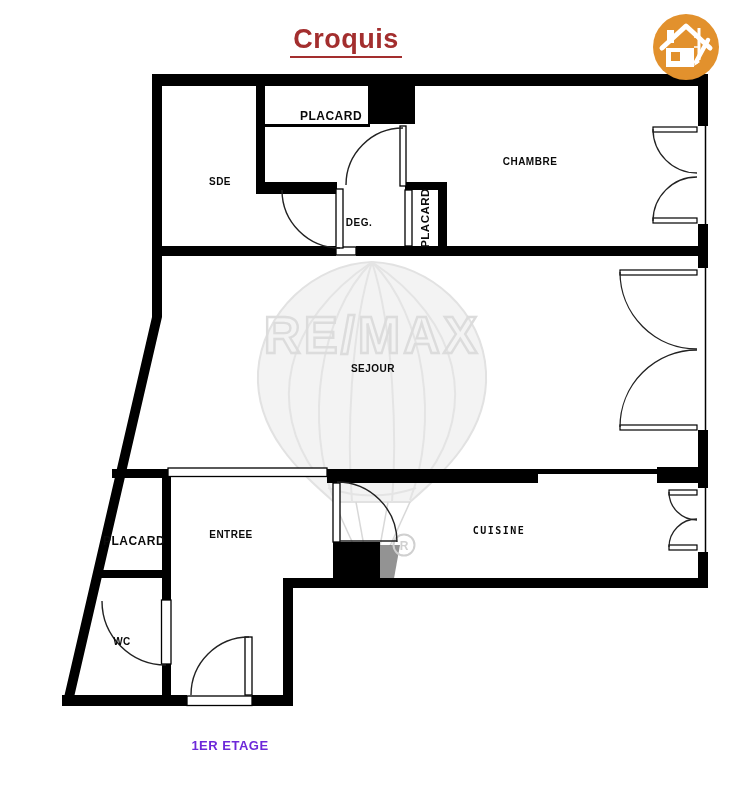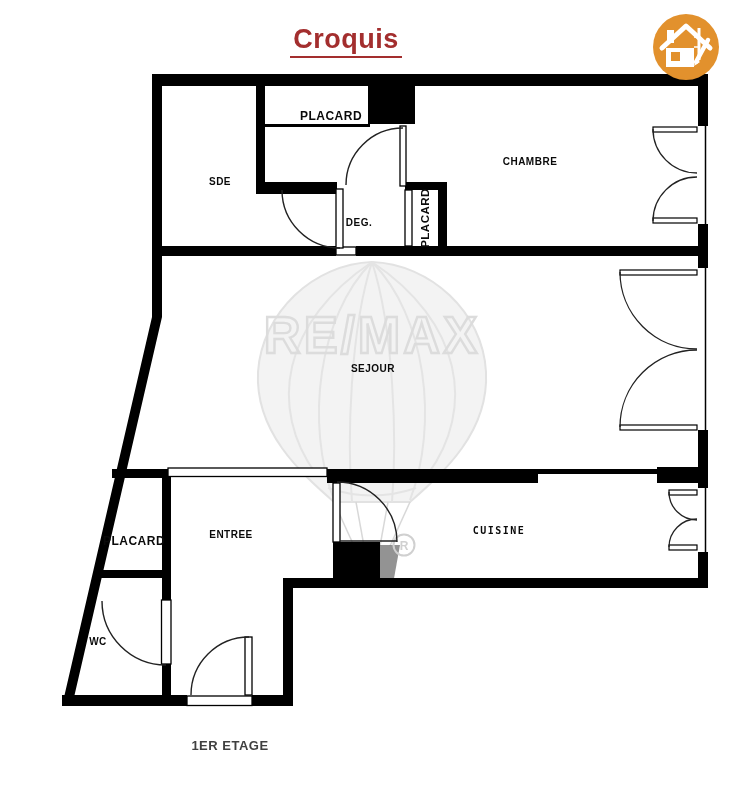--- a/index.html
+++ b/index.html
@@ -8,21 +8,21 @@
   #plan-svg{position:absolute;left:0;top:0;}
   .lbl{position:absolute;transform:translate(-50%,-50%);font-weight:bold;color:#0a0a0a;
        font-size:10px;white-space:nowrap;letter-spacing:.5px;line-height:1;}
   .lbl.small{font-size:12px;}
   .lbl.vert{transform:translate(-50%,-50%) rotate(-90deg);font-size:11.5px;}
   .lbl.mono{font-family:"DejaVu Sans Mono","Liberation Mono",monospace;letter-spacing:1.5px;}
   #title-wrap{position:absolute;left:256px;top:24px;width:180px;text-align:center;}
   #title-wrap span{display:inline-block;font-size:27px;font-weight:bold;color:#A32E2E;
        border-bottom:2.5px solid #A32E2E;padding:0 3px 1px 3px;letter-spacing:.5px;}
   #floor-label{position:absolute;left:230px;top:745px;transform:translate(-50%,-50%);
-       font-weight:bold;font-size:13px;color:#404040;letter-spacing:.5px;}
+       font-weight:bold;font-size:13px;color:#6d28d9;letter-spacing:.5px;}
 </style>
 </head>
 <body>
 
 <div id="stage">
 
   <svg id="plan-svg" width="753" height="800" viewBox="0 0 753 800">
 
     <g>
       <path d="M372,262 C314,264 262,312 258,372 C255,432 300,472 334,502 L410,502
@@ -143,18 +143,18 @@
   </div>
 
   <div class="lbl" style="left:220px;top:182px;">SDE</div>
   <div class="lbl small" style="left:331px;top:116px;">PLACARD</div>
   <div class="lbl" style="left:530px;top:162px;">CHAMBRE</div>
   <div class="lbl" style="left:359px;top:223px;">DEG.</div>
   <div class="lbl vert" style="left:426px;top:218px;">PLACARD</div>
   <div class="lbl" style="left:373px;top:369px;">SEJOUR</div>
   <div class="lbl small" style="left:134px;top:541px;">PLACARD</div>
   <div class="lbl" style="left:231px;top:535px;">ENTREE</div>
-  <div class="lbl" style="left:98px;top:642px;">WC</div>
+  <div class="lbl" style="left:122px;top:642px;">WC</div>
   <div class="lbl mono" style="left:499px;top:531px;">CUISINE</div>
 
   <div id="floor-label">1ER ETAGE</div>
 
 </div>
 
 </body></html>

